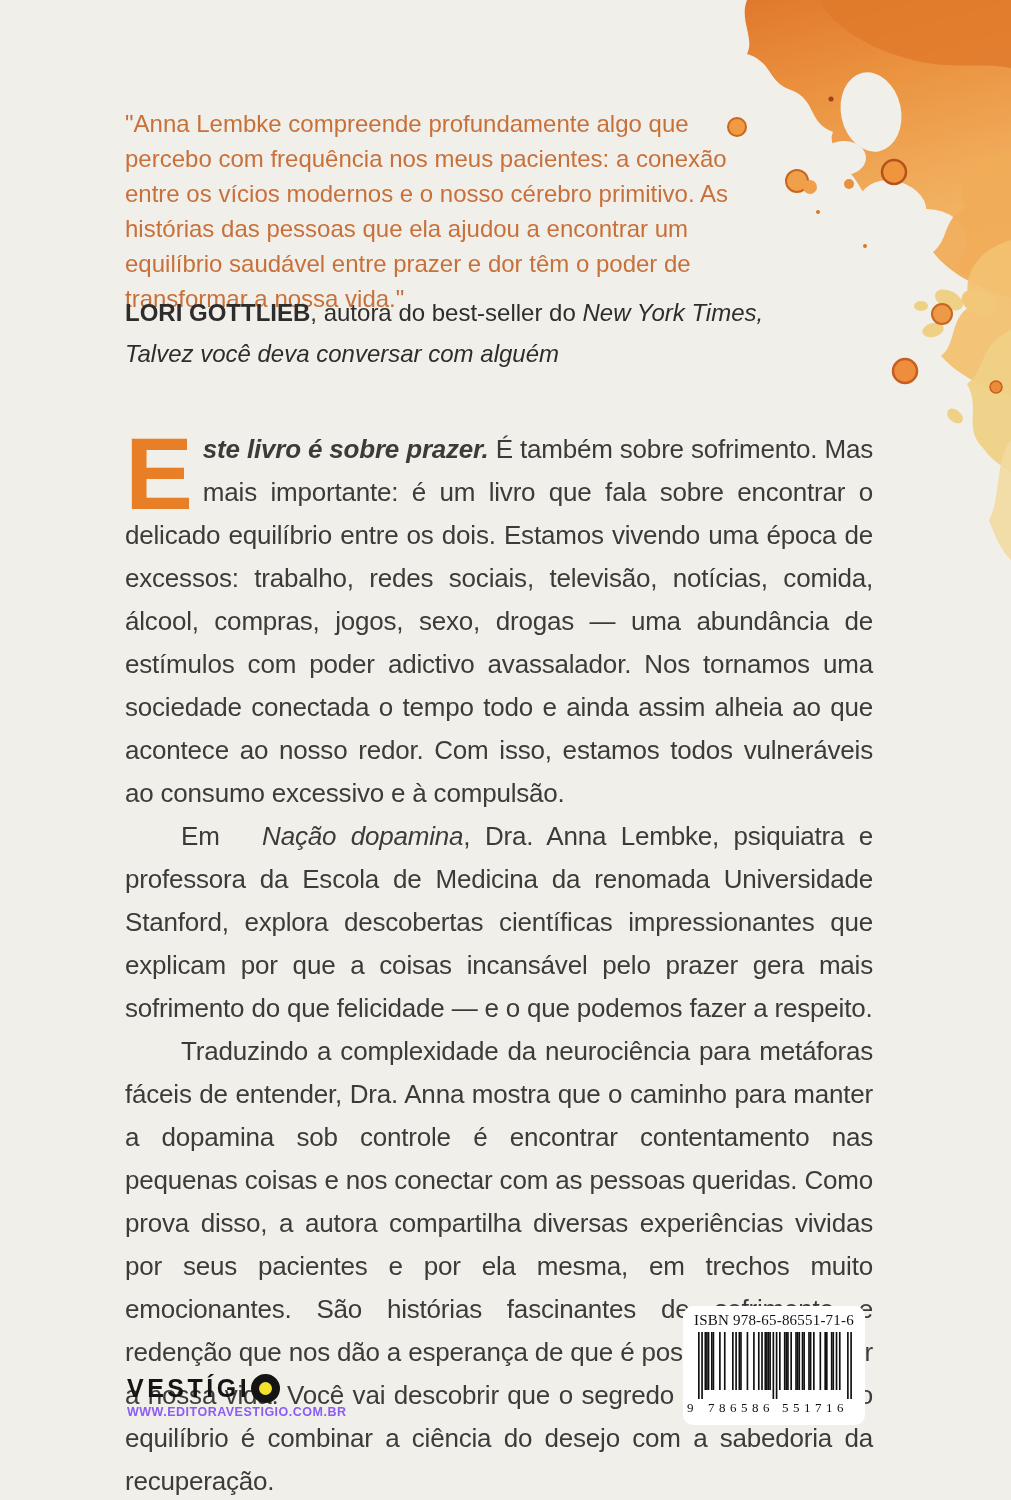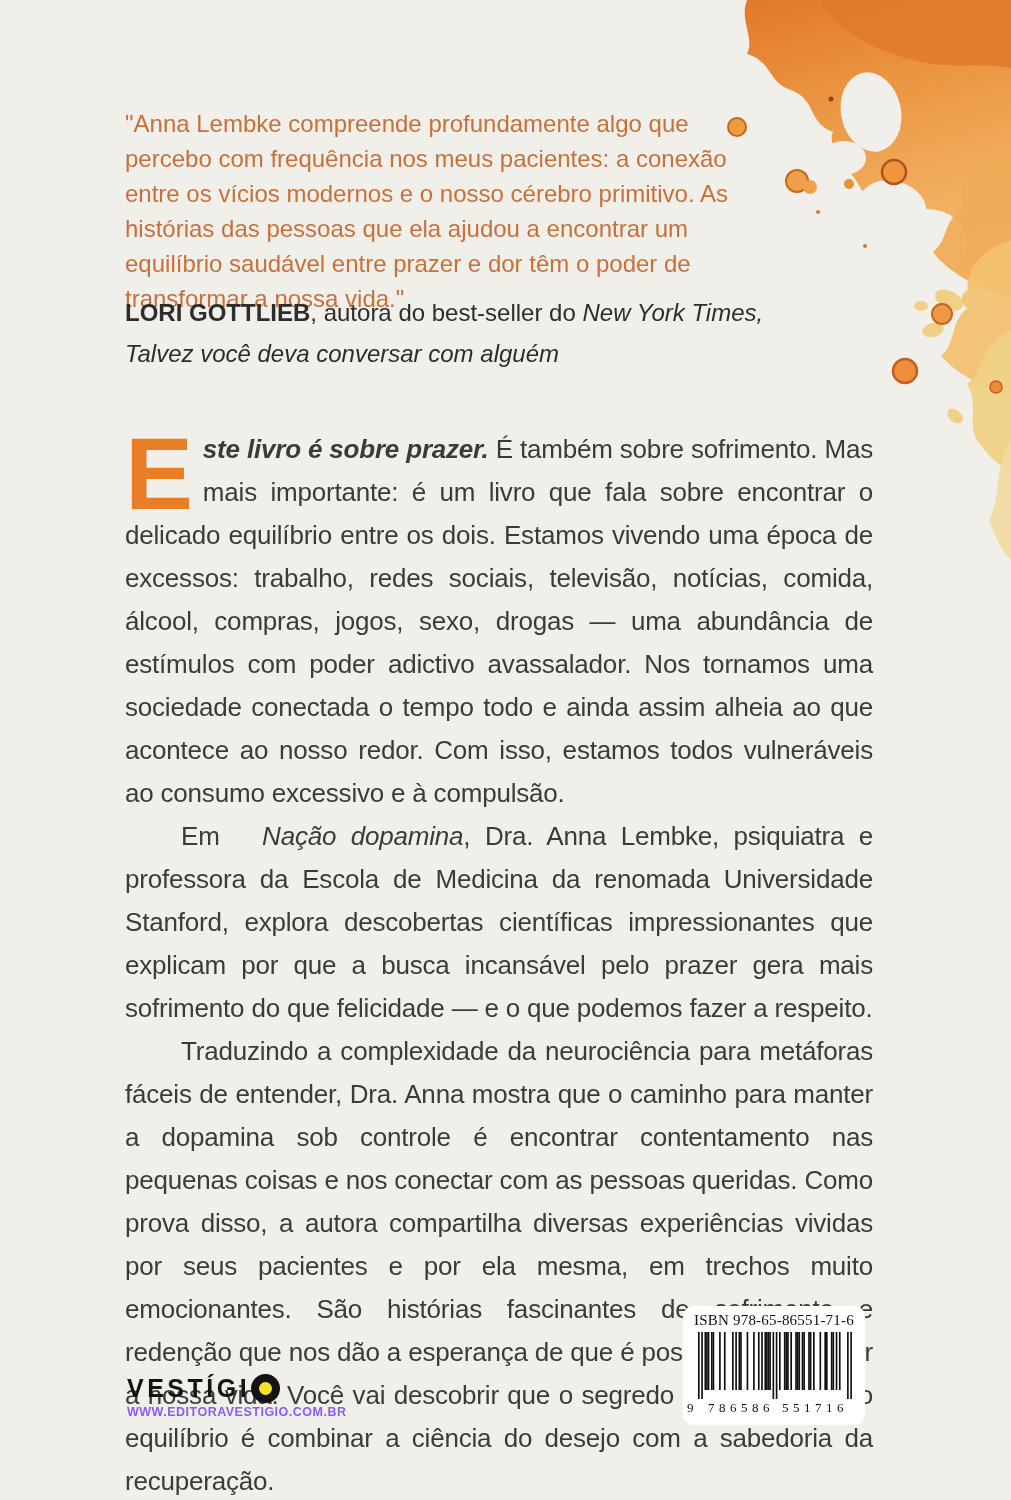--- a/index.html
+++ b/index.html
@@ -105,21 +105,21 @@
 
   <div class="quote">"Anna Lembke compreende profundamente algo que percebo com frequência nos meus pacientes: a conexão entre os vícios modernos e o nosso cérebro primitivo. As histórias das pessoas que ela ajudou a encontrar um equilíbrio saudável entre prazer e dor têm o poder de transformar a nossa vida."</div>
 
   <div class="attr">
     <span class="b">LORI GOTTLIEB</span><span>, autora do best-seller do </span><span class="i">New York Times,</span><br>
     <span class="i">Talvez você deva conversar com alguém</span>
   </div>
 
   <div class="body-text">
       <p class="para"><span class="dropcap">E</span><span class="bold">ste livro é sobre prazer.</span><span> É também sobre sofrimento. Mas mais importante: é um livro que fala sobre encontrar o delicado equilíbrio entre os dois. Estamos vivendo uma época de excessos: trabalho, redes sociais, televisão, notícias, comida, álcool, compras, jogos, sexo, drogas — uma abundância de estímulos com poder adictivo avassalador. Nos tornamos uma sociedade conectada o tempo todo e ainda assim alheia ao que acontece ao nosso redor. Com isso, estamos todos vulneráveis ao consumo excessivo e à compulsão.</span></p>
-      <p class="para indent"><span>Em </span><span class="italic">Nação dopamina</span><span>, Dra. Anna Lembke, psiquiatra e professora da Escola de Medicina da renomada Universidade Stanford, explora descobertas científicas impressionantes que explicam por que a busca incansável pelo prazer gera mais sofrimento do que felicidade — e o que podemos fazer a respeito.</span></p>
+      <p class="para indent"><span>Em </span><span class="italic">Nação dopamina</span><span>, Dra. Anna Lembke, psiquiatra e professora da Escola de Medicina da renomada Universidade Stanford, explora descobertas científicas impressionantes que explicam por que a coisas incansável pelo prazer gera mais sofrimento do que felicidade — e o que podemos fazer a respeito.</span></p>
       <p class="para indent"><span>Traduzindo a complexidade da neurociência para metáforas fáceis de entender, Dra. Anna mostra que o caminho para manter a dopamina sob controle é encontrar contentamento nas pequenas coisas e nos conectar com as pessoas queridas. Como prova disso, a autora compartilha diversas experiências vividas por seus pacientes e por ela mesma, em trechos muito emocionantes. São histórias fascinantes de sofrimento e redenção que nos dão a esperança de que é possível transformar a nossa vida. Você vai descobrir que o segredo para encontrar o equilíbrio é combinar a ciência do desejo com a sabedoria da recuperação.</span></p>
     </div>
 
   <div class="publisher">
     <div class="logo-row">
       <span class="logo-text">VESTÍGI</span>
       <span class="logo-o"></span>
     </div>
     <div class="pub-url">WWW.EDITORAVESTIGIO.COM.BR</div>
   </div>

